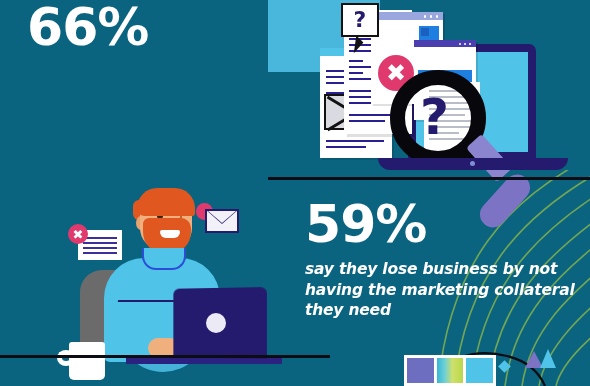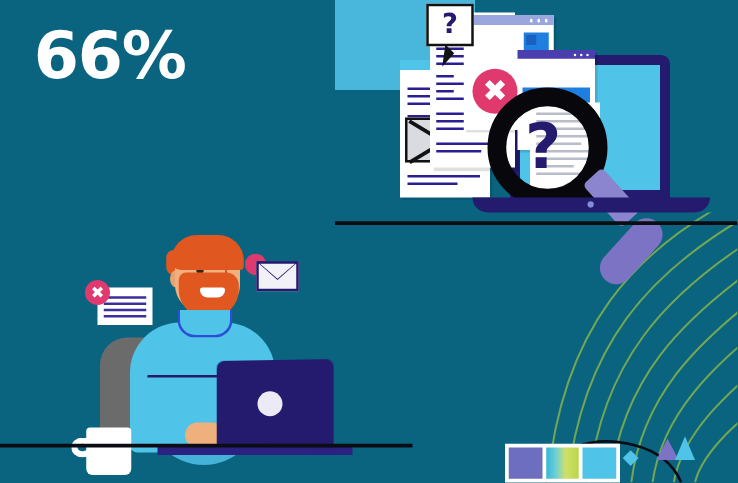--- a/index.html
+++ b/index.html
@@ -17,21 +17,21 @@
     font-size:52px;font-weight:bold;line-height:1;
     letter-spacing:-1px;
     font-family:"DejaVu Sans", sans-serif;
   }
   .stat .desc{
     font-size:15.5px;font-style:italic;font-weight:bold;
     line-height:1.33;margin-top:9px;
     font-family:"DejaVu Sans", sans-serif;
     letter-spacing:-0.2px;
   }
-  #stat-66{left:27px;top:19px;}
+  #stat-66{left:27px;top:1px;}
   #stat-59{left:305px;top:198px;}
 
   
   .desk-line{position:absolute;height:3px;background:#0c0c14;}
   #desk-top{left:268px;top:177px;width:322px;}
   #desk-bottom{left:0px;top:355px;width:330px;}
 
   
   #scene-laptop{position:absolute;left:268px;top:0px;width:322px;height:182px;}
 
@@ -432,20 +432,22 @@
     <span class="flin"></span>
   </div>
 
   <div class="desk-line" id="desk-bottom"></div>
 
   <div class="stat" id="stat-66">
     <div class="pct">66%</div>
   </div>
 
   <div class="stat" id="stat-59">
+    <div class="pct">59%</div>
+    <div class="desc">say they lose business by not having the marketing collateral they need</div>
   </div>
 
   <div id="curve">
     <svg width="120" height="38" viewBox="0 0 120 38" fill="none">
       <path d="M 2 38 C 4 10 40 0 72 8 C 92 13 104 24 110 38" stroke="#0c0c14" stroke-width="2.2" fill="none"></path>
     </svg>
   </div>
 
   <div id="swatch">
     <div class="sw" id="sw-1"></div>

